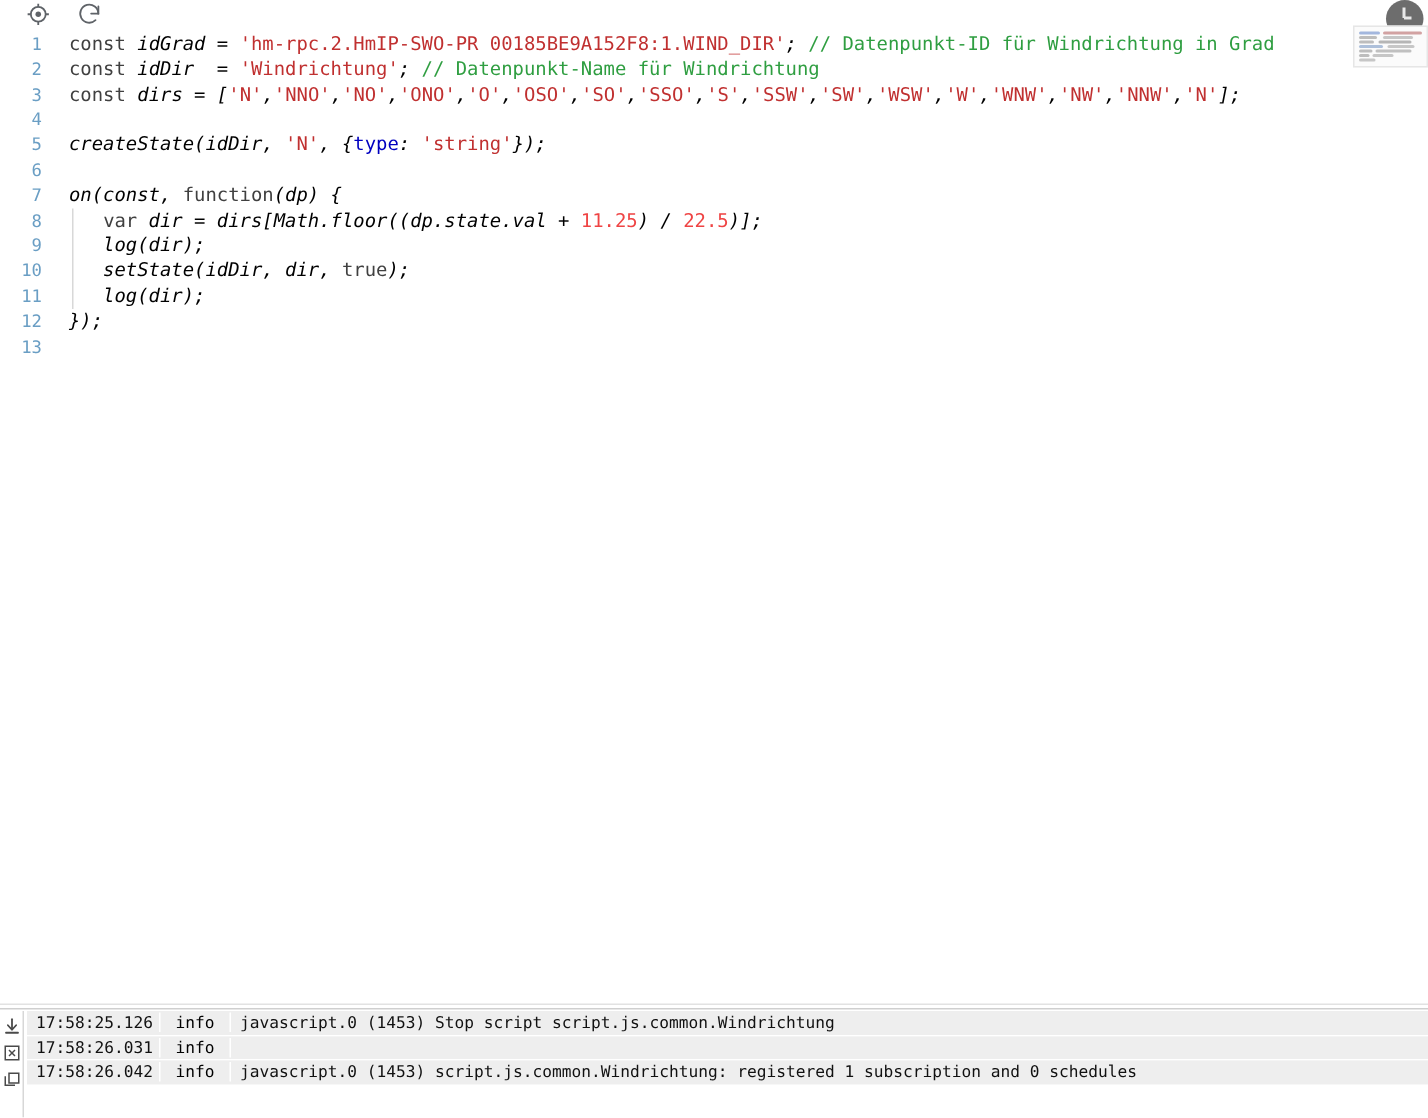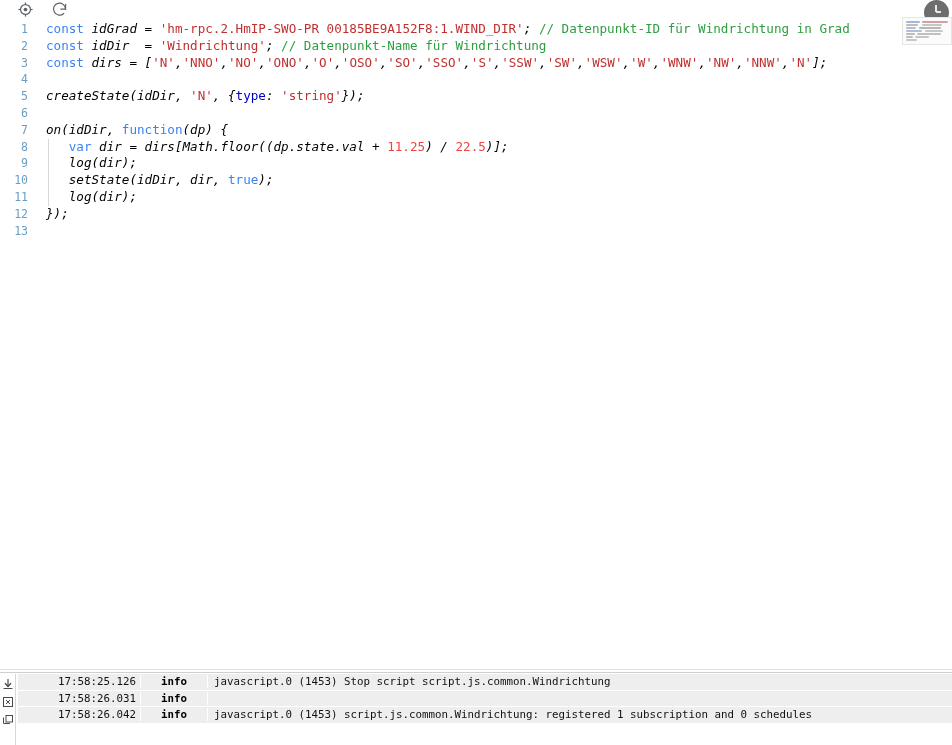--- a/index.html
+++ b/index.html
@@ -78,21 +78,21 @@
   }
   
   .guide {
     position: absolute;
     left: 48px;
     width: 1px;
     background: #d8d8d8;
   }
 
   
-  .kw  { color: #3b82f6; text-align: right; }
+  .kw  { color: #404040; text-align: right; }
   .kw2 { color: #0000c0; margin-top: 36px; }
   .str { color: #c03030; }
   .cmt { color: #2f9e41; }
   .num { color: #ef4444; }
   .pun { color: #000000; font-style: italic; }
 
   
   .splitter {
     position: absolute;
     left: 0;
@@ -151,27 +151,26 @@
     align-items: center;
     height: 16.5px;
     background: #eeeeee;
     border-bottom: 1px solid #ffffff;
     font-family: "DejaVu Sans Mono", "Liberation Mono", monospace;
     font-size: 10.8px;
     color: #1a1a1a;
     white-space: pre;
   }
   .log-ts {
-    padding: 0 4px 0 24px;
+    padding: 0 4px 0 6px;
     color: #111;
-    margin-left: 16px;
   }
   .log-sev {
-    padding: 0 20px;
-    font-weight: bold;
+    padding: 0 10px;
+    font-weight: normal;
     color: #000;
     border-left: 1px solid #ffffff;
     border-right: 1px solid #ffffff;
     min-width: 38px;
   }
   .log-msg {
     padding-left: 6px;
     color: #111;
     overflow: hidden;
     text-overflow: clip;
@@ -246,21 +245,21 @@
 
   <div class="editor">
     <div class="code-area" id="code-area">
       <div class="guide" id="indent-guide" style="top: 119.6px; height: 67.2px;"></div>
     <div class="line"><div class="gutter">1</div><div class="code"><span class="kw">const</span><span class="pun"> idGrad = </span><span class="str">'hm-rpc.2.HmIP-SWO-PR 00185BE9A152F8:1.WIND_DIR'</span><span class="pun">; </span><span class="cmt">// Datenpunkt-ID für Windrichtung in Grad</span></div></div>
         <div class="line"><div class="gutter">2</div><div class="code"><span class="kw">const</span><span class="pun"> idDir  = </span><span class="str">'Windrichtung'</span><span class="pun">; </span><span class="cmt">// Datenpunkt-Name für Windrichtung</span></div></div>
         <div class="line"><div class="gutter">3</div><div class="code"><span class="kw">const</span><span class="pun"> dirs = [</span><span class="str">'N'</span><span class="pun">,</span><span class="str">'NNO'</span><span class="pun">,</span><span class="str">'NO'</span><span class="pun">,</span><span class="str">'ONO'</span><span class="pun">,</span><span class="str">'O'</span><span class="pun">,</span><span class="str">'OSO'</span><span class="pun">,</span><span class="str">'SO'</span><span class="pun">,</span><span class="str">'SSO'</span><span class="pun">,</span><span class="str">'S'</span><span class="pun">,</span><span class="str">'SSW'</span><span class="pun">,</span><span class="str">'SW'</span><span class="pun">,</span><span class="str">'WSW'</span><span class="pun">,</span><span class="str">'W'</span><span class="pun">,</span><span class="str">'WNW'</span><span class="pun">,</span><span class="str">'NW'</span><span class="pun">,</span><span class="str">'NNW'</span><span class="pun">,</span><span class="str">'N'</span><span class="pun">];</span></div></div>
         <div class="line"><div class="gutter">4</div><div class="code"></div></div>
         <div class="line"><div class="gutter">5</div><div class="code"><span class="pun">createState(idDir, </span><span class="str">'N'</span><span class="pun">, {</span><span class="kw2">type</span><span class="pun">: </span><span class="str">'string'</span><span class="pun">});</span></div></div>
         <div class="line"><div class="gutter">6</div><div class="code"></div></div>
-        <div class="line"><div class="gutter">7</div><div class="code"><span class="pun">on(idDir, </span><span class="kw">function</span><span class="pun">(dp) {</span></div></div>
+        <div class="line"><div class="gutter">7</div><div class="code"><span class="pun">on(const, </span><span class="kw">function</span><span class="pun">(dp) {</span></div></div>
         <div class="line"><div class="gutter">8</div><div class="code"><span class="pun">   </span><span class="kw">var</span><span class="pun"> dir = dirs[Math.floor((dp.state.val + </span><span class="num">11.25</span><span class="pun">) / </span><span class="num">22.5</span><span class="pun">)];</span></div></div>
         <div class="line"><div class="gutter">9</div><div class="code"><span class="pun">   log(dir);</span></div></div>
         <div class="line"><div class="gutter">10</div><div class="code"><span class="pun">   setState(idDir, dir, </span><span class="kw">true</span><span class="pun">);</span></div></div>
         <div class="line"><div class="gutter">11</div><div class="code"><span class="pun">   log(dir);</span></div></div>
         <div class="line"><div class="gutter">12</div><div class="code"><span class="pun">});</span></div></div>
         <div class="line"><div class="gutter">13</div><div class="code"></div></div>
       </div>
   </div>
 
   <div class="splitter">

